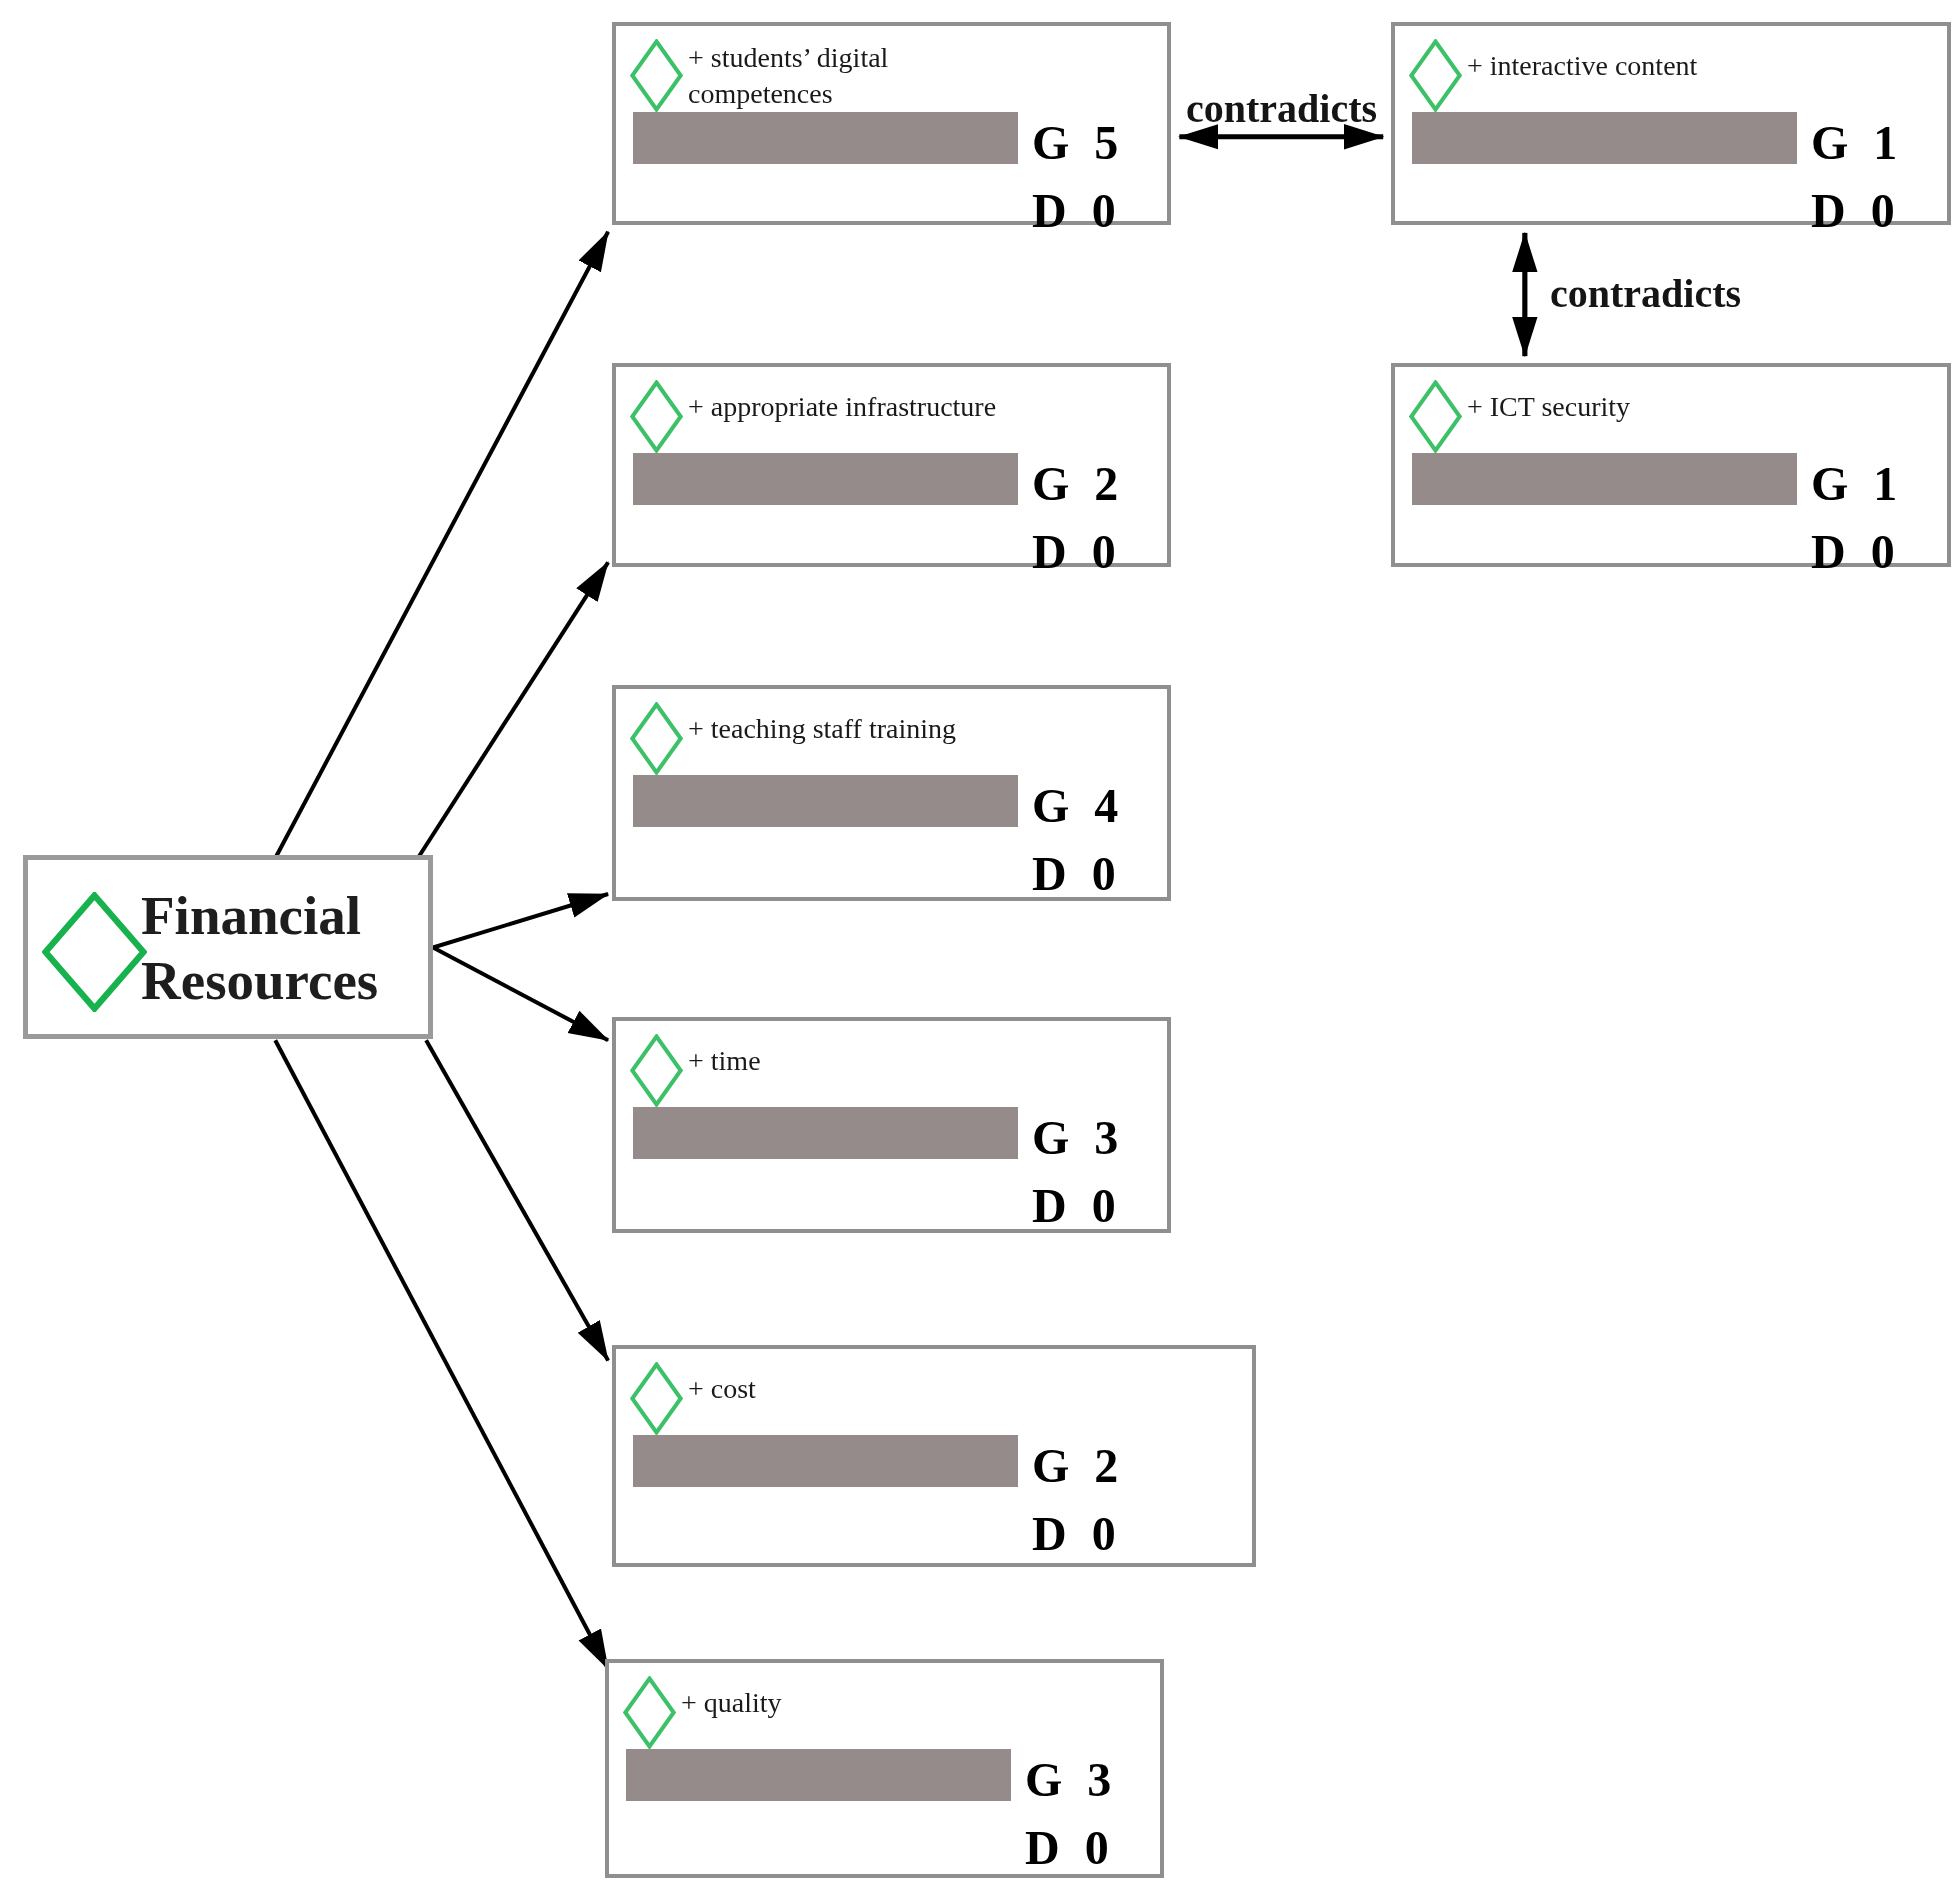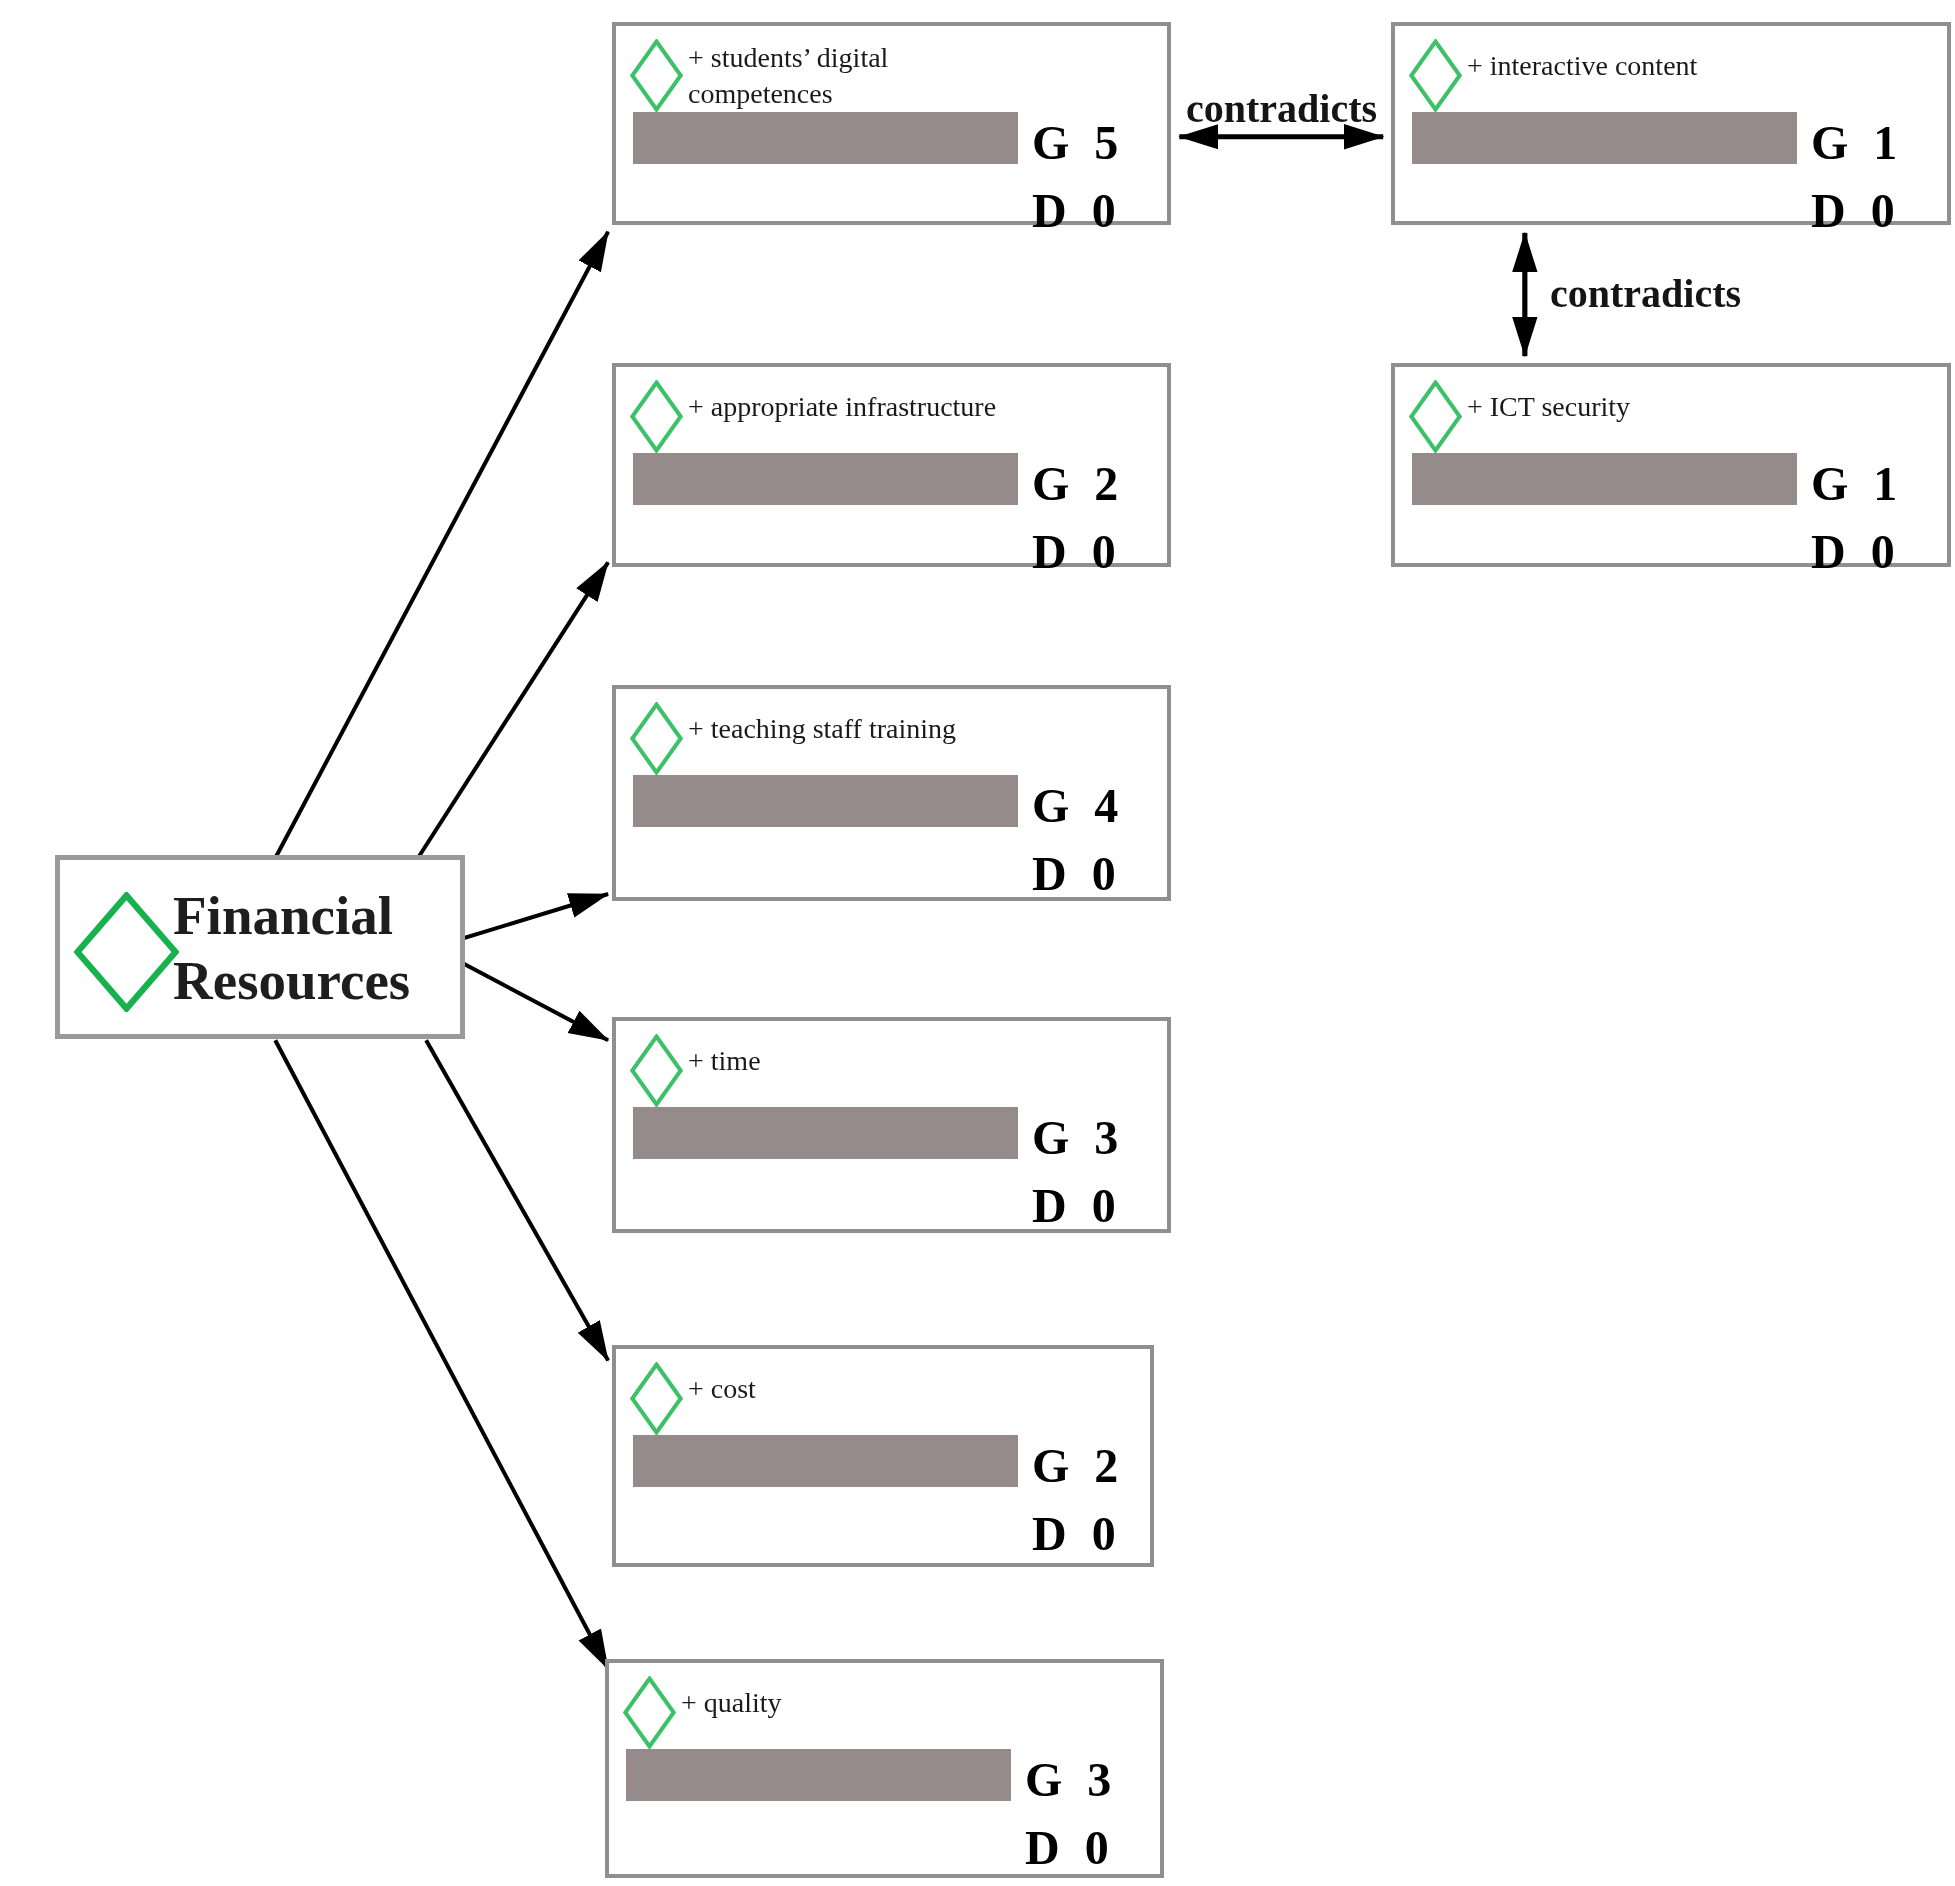--- a/index.html
+++ b/index.html
@@ -11,21 +11,21 @@
   .node .title{position:absolute;left:72px;top:19.6px;font-weight:400;font-size:28px;
                color:#1a1a1a;white-space:nowrap;line-height:40px;}
   .node .title.wrap{white-space:normal;width:346px;top:14px;line-height:36px;}
   .node .bar{position:absolute;left:17.3px;top:86px;width:385px;height:52px;background:#968b8b;}
   .node .gd{position:absolute;left:416px;font-weight:700;font-size:48px;color:#000000;white-space:nowrap;font-family:Liberation Serif, serif;}
   .node .gd .num{display:inline-block;margin-left:25px;}
   .node .gd.g{top:89px;}
   .node .gd.d{top:157px;}
 
   .root-node{position:absolute;left:23px;top:855px;width:410px;height:184px;
-             background:#ffffff;border:5.8px solid #9a9a9a;box-sizing:border-box;margin-left:32px;}
+             background:#ffffff;border:5.8px solid #9a9a9a;box-sizing:border-box;}
   .root-node .diamond{position:absolute;left:14px;top:32px;}
   .root-node .fr-label{position:absolute;left:113px;top:23px;width:265px;
              font-weight:700;font-size:55px;line-height:65px;color:#1e1e1e;}
 
   .rel-label{position:absolute;font-weight:700;font-size:40px;color:#151515;}
   .rel-label.h{left:1169px;top:85px;width:225px;text-align:center;}
   .rel-label.v{left:1550px;top:270px;}
 
   svg.arrows{position:absolute;left:0;top:0;pointer-events:none;}
   svg.arrows line{stroke:#000000;}
@@ -105,21 +105,21 @@
       <svg width="53" height="73" viewBox="0 0 92 126">
         <polygon points="46,4 88,63 46,122 4,63" fill="none" stroke="#3dc168" stroke-width="7"></polygon>
       </svg>
     </span>
     <div class="title">+ time</div>
     <div class="bar"></div>
     <div class="gd g"><span>G</span><span class="num">3</span></div>
     <div class="gd d"><span>D</span><span class="num">0</span></div>
   </div>
 
-  <div class="node" style="left:612px;top:1345px;width:542px;height:222px;">
+  <div class="node" style="left:612px;top:1345px;width:644px;height:222px;">
     <span class="diamond">
       <svg width="53" height="73" viewBox="0 0 92 126">
         <polygon points="46,4 88,63 46,122 4,63" fill="none" stroke="#3dc168" stroke-width="7"></polygon>
       </svg>
     </span>
     <div class="title">+ cost</div>
     <div class="bar"></div>
     <div class="gd g"><span>G</span><span class="num">2</span></div>
     <div class="gd d"><span>D</span><span class="num">0</span></div>
   </div>

